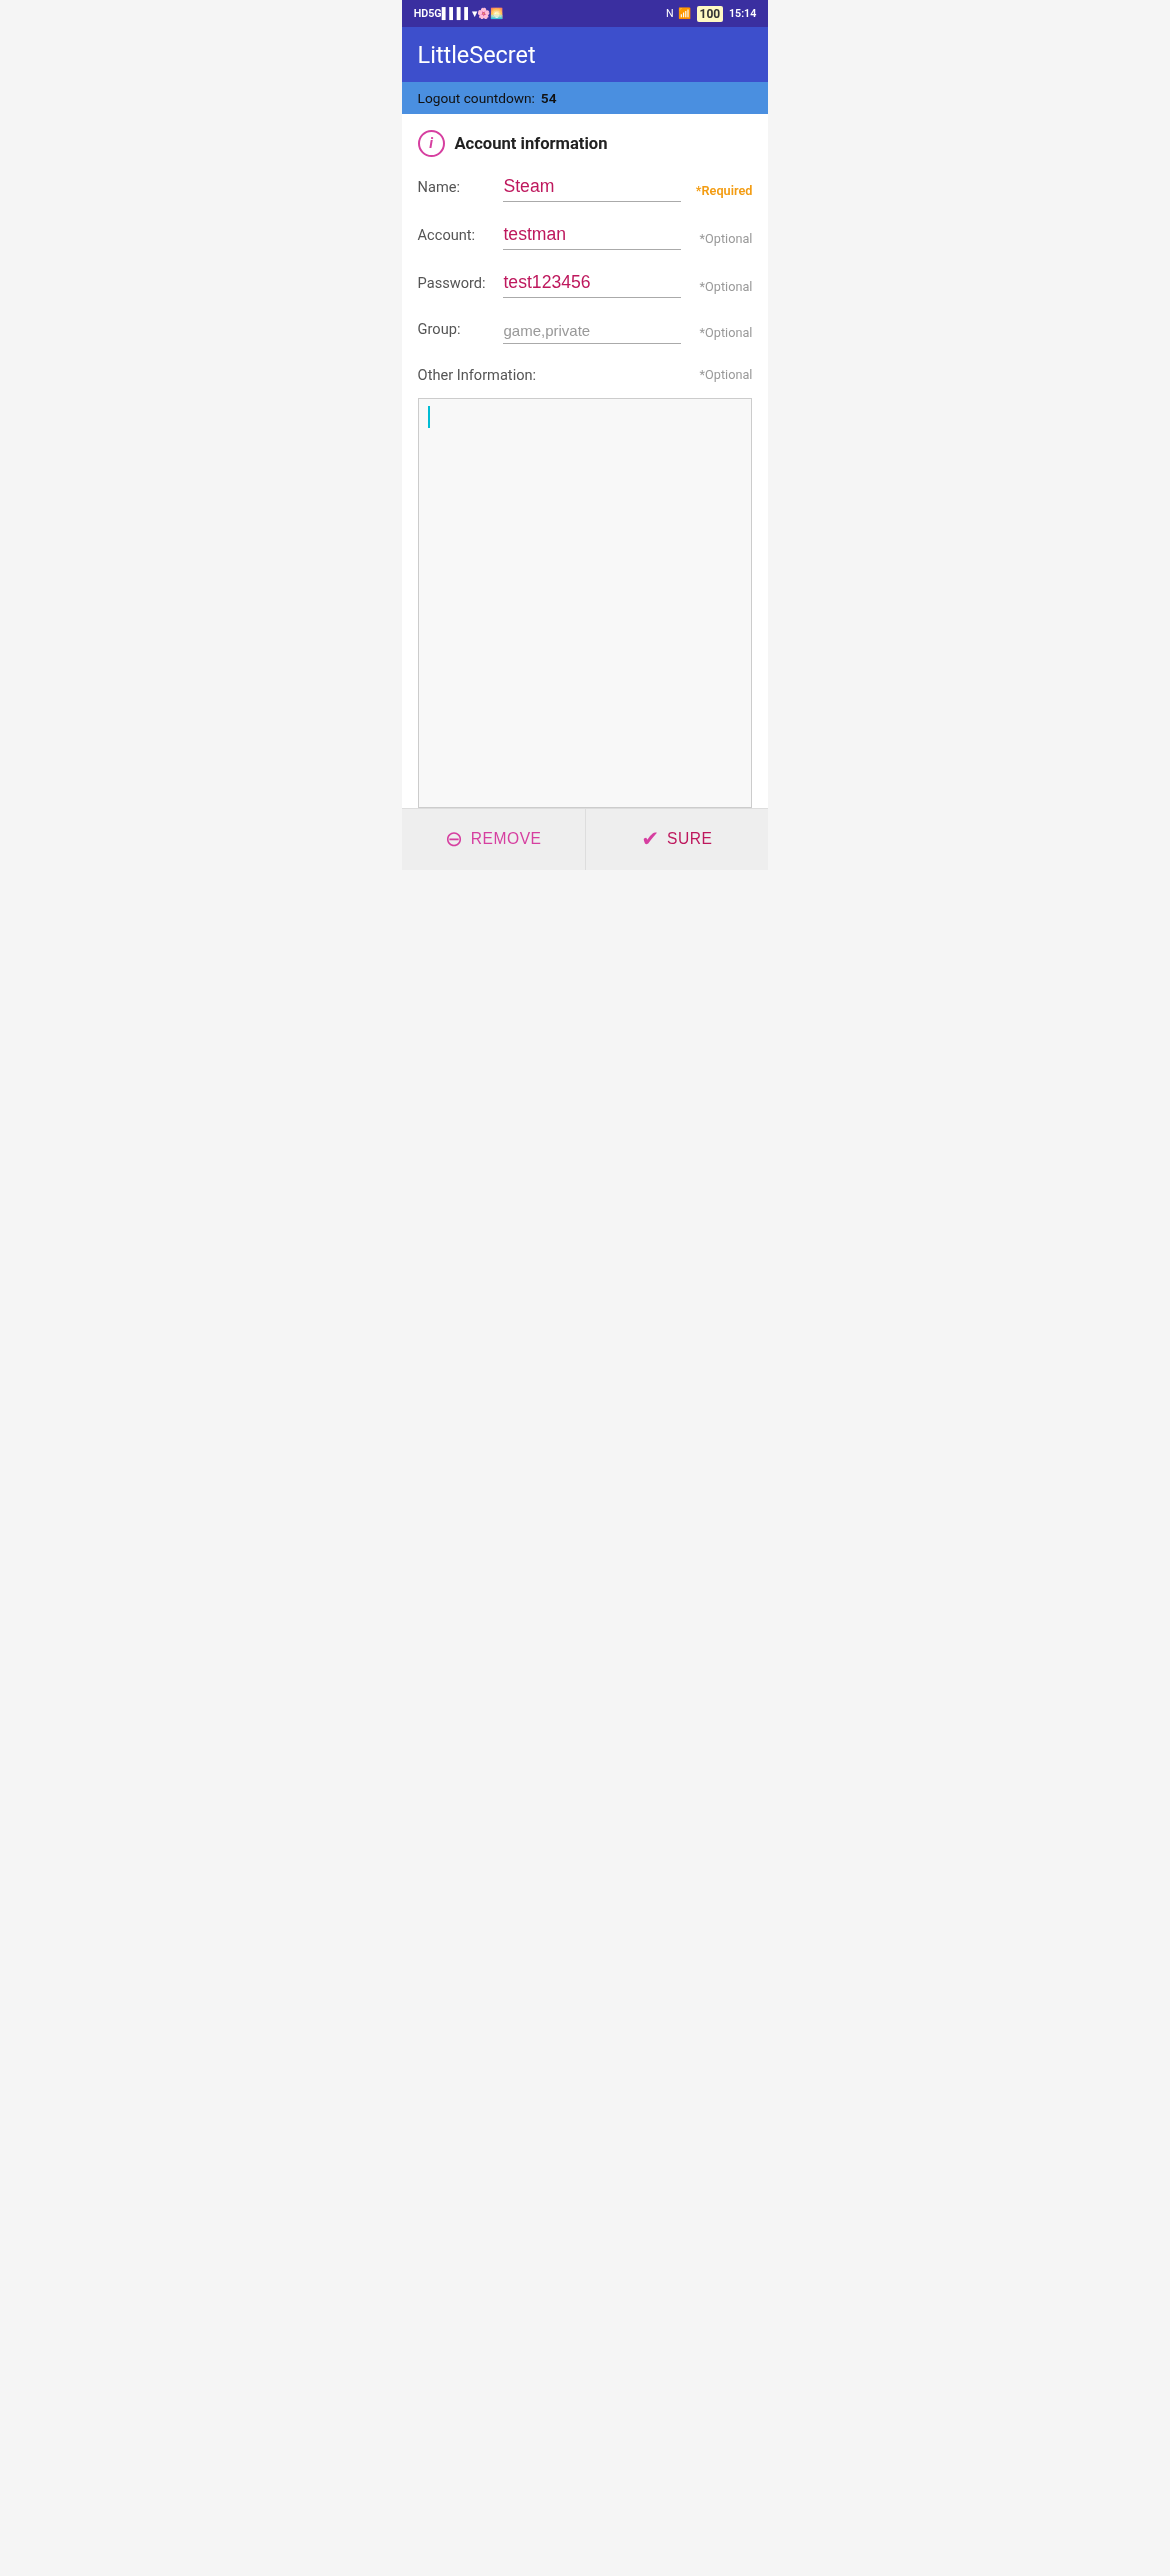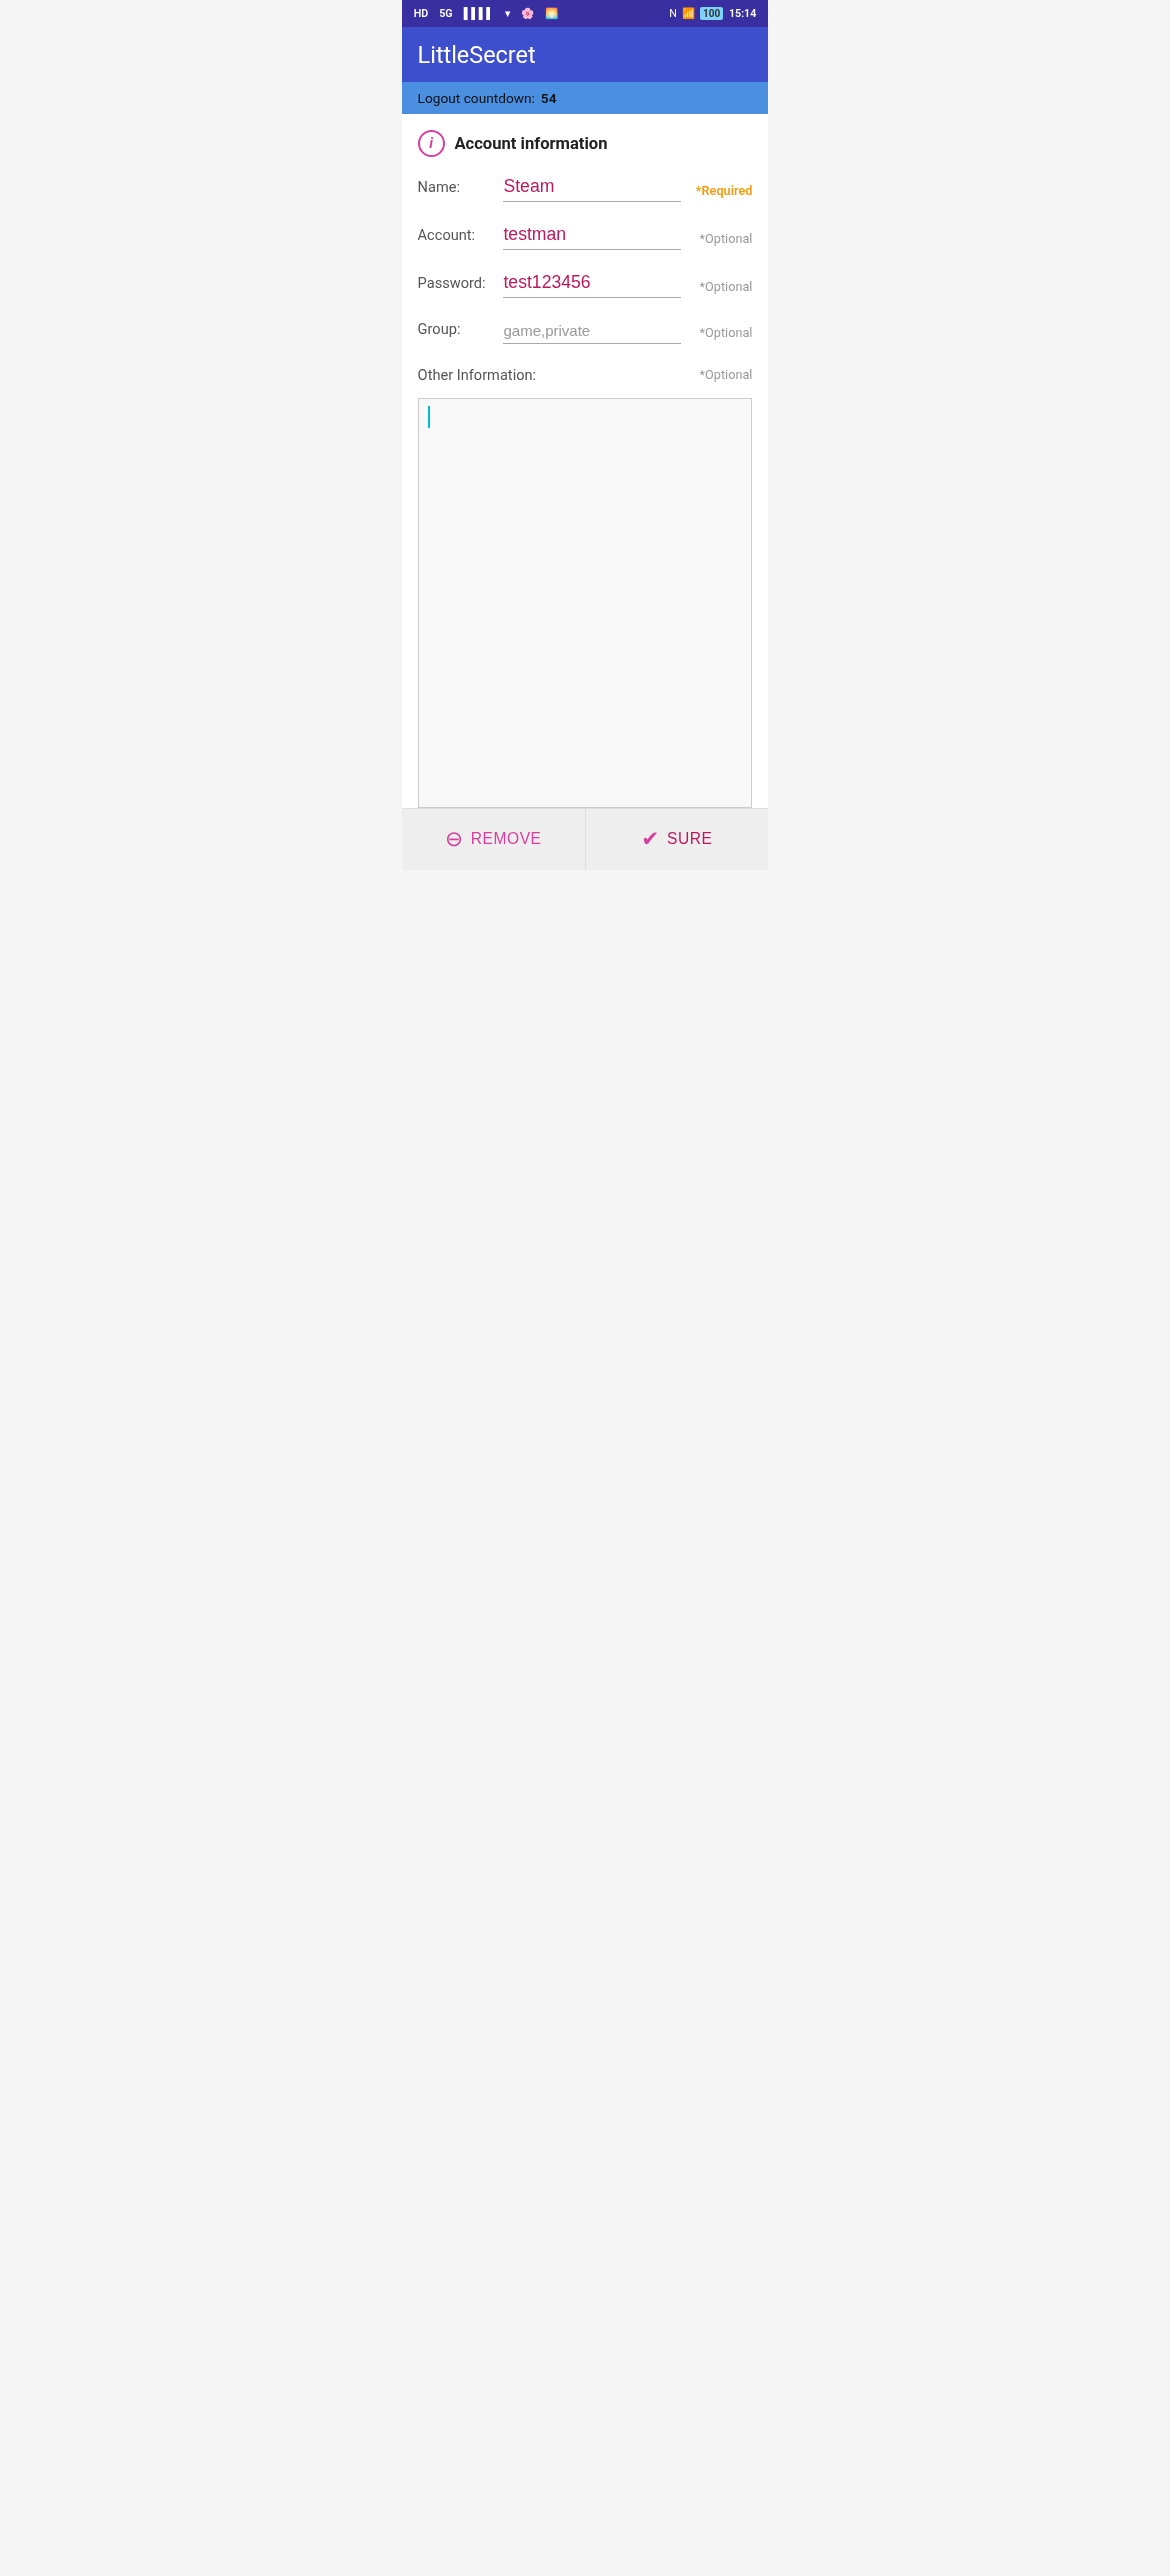--- a/index.html
+++ b/index.html
@@ -21,43 +21,43 @@
       background: #3a2fa0;
       height: 27px;
       display: flex;
       align-items: center;
       justify-content: space-between;
       padding: 0 11.7px;
     }
     .status-bar-left {
       display: flex;
       align-items: center;
-      gap: 11px;
+      gap: 0;
     }
     .status-bar-right {
       display: flex;
       align-items: center;
       gap: 4.9px;
     }
     .status-text {
       color: white;
       font-size: 10.7px;
       font-weight: 600;
     }
     .status-icon {
       color: white;
       font-size: 10.7px;
     }
     .battery-box {
       display: inline-flex;
       align-items: center;
-      background: #7dd3fc;
+      background: #fef9c3;
       border-radius: 2px;
       padding: 1px 2.9px;
-      font-size: 10px;
+      font-size: 12px;
       font-weight: bold;
       color: #333;
       margin-right: 1px;
     }
 
     
     .app-header {
       background: #3d4fcc;
       padding: 13.7px 15.6px 13.7px 15.6px;
     }

